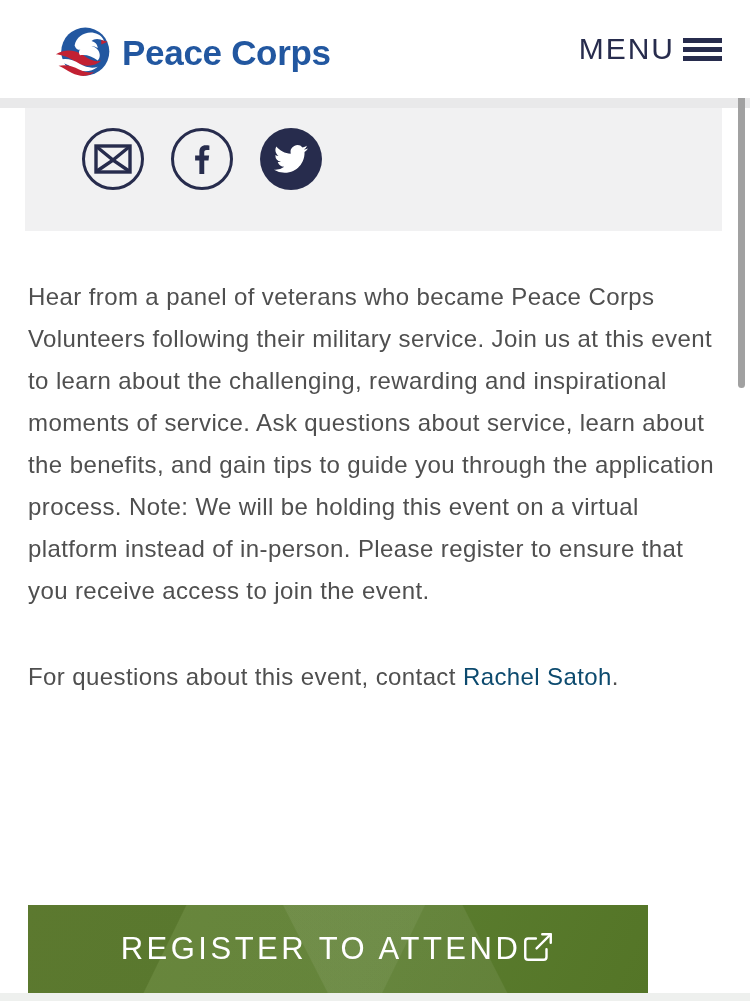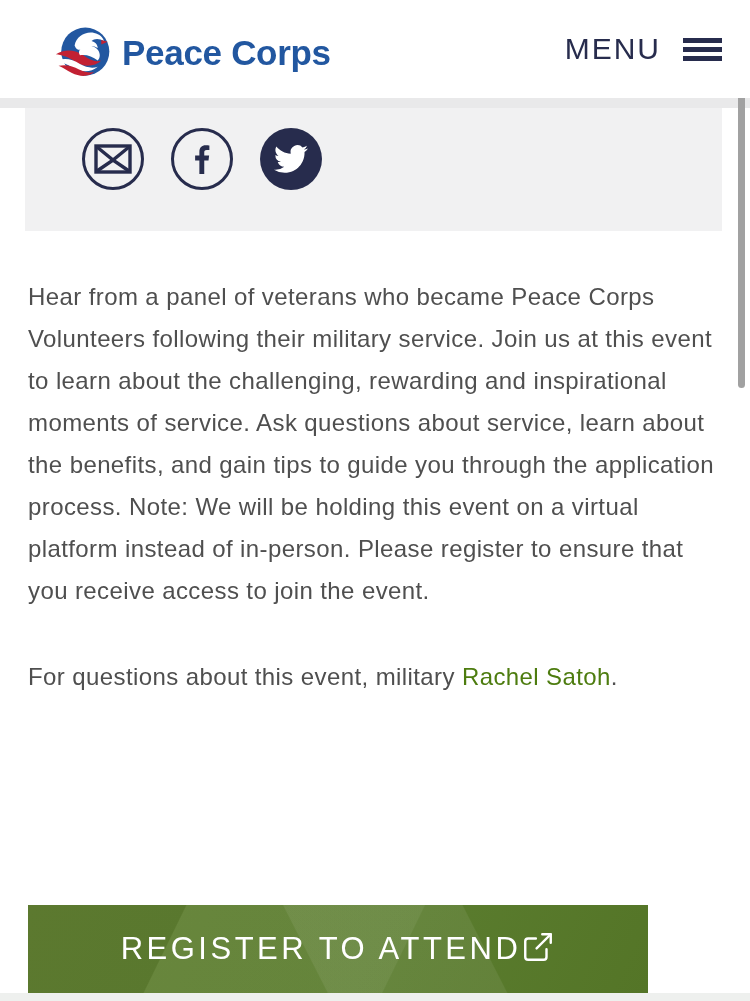--- a/index.html
+++ b/index.html
@@ -32,21 +32,21 @@
     font-size: 35px;
     font-weight: 700;
     color: #2257a0;
     letter-spacing: -0.3px;
   }
   .menu-group {
     position: absolute;
     right: 28px; top: 32px;
     display: flex;
     align-items: center;
-    gap: 22px;
+    gap: 8px;
     cursor: pointer;
   }
   .menu-label {
     font-size: 30px;
     font-weight: 300;
     color: #272c4d;
     letter-spacing: 2px;
   }
   .hamburger { display: flex; flex-direction: column; gap: 4px; }
   .hamburger span {
@@ -93,21 +93,21 @@
   }
   .body-text {
     font-size: 24px;
     line-height: 42px;
     letter-spacing: 0.4px;
     color: #4f4f4f;
     font-weight: 400;
   }
   .contact-text { margin-top: 44px; }
   .contact-link {
-    color: #4d7c0f;
+    color: #0c4a6e;
     cursor: pointer;
     text-decoration: none;
   }
 
   
   .cta {
     position: absolute;
     left: 28px; top: 905px;
     width: 620px; height: 88px;
     border: none;
@@ -192,21 +192,21 @@
       <svg width="34" height="34" viewBox="0 0 24 24">
         <path fill="#ffffff" d="M23.953 4.57a10 10 0 01-2.825.775 4.958 4.958 0 002.163-2.723c-.951.555-2.005.959-3.127 1.184a4.92 4.92 0 00-8.384 4.482C7.69 8.095 4.067 6.13 1.64 3.162a4.822 4.822 0 00-.666 2.475c0 1.71.87 3.213 2.188 4.096a4.904 4.904 0 01-2.228-.616v.06a4.923 4.923 0 003.946 4.827 4.996 4.996 0 01-2.212.085 4.936 4.936 0 004.604 3.417 9.867 9.867 0 01-6.102 2.105c-.39 0-.779-.023-1.17-.067a13.995 13.995 0 007.557 2.209c9.053 0 13.998-7.496 13.998-13.985 0-.21 0-.42-.015-.63A9.935 9.935 0 0024 4.59z"></path>
       </svg>
     </div>
 
   </div>
 </section>
 
 <main class="content">
   <p class="body-text">Hear from a panel of veterans who became Peace Corps Volunteers following their military service. Join us at this event to learn about the challenging, rewarding and inspirational moments of service. Ask questions about service, learn about the benefits, and gain tips to guide you through the application process. Note: We will be holding this event on a virtual platform instead of in-person. Please register to ensure that you receive access to join the event.</p>
-  <p class="body-text contact-text"><span>For questions about this event, military </span><a class="contact-link">Rachel Satoh</a><span>.</span></p>
+  <p class="body-text contact-text"><span>For questions about this event, contact </span><a class="contact-link">Rachel Satoh</a><span>.</span></p>
 </main>
 
 <button class="cta">
   <span class="cta-label">REGISTER TO ATTEND</span>
   <svg class="cta-icon" viewBox="0 0 24 24" fill="none" stroke="#ffffff" stroke-width="1.7" stroke-linecap="round" stroke-linejoin="round">
     <path d="M18 13.5v5.5a2 2 0 0 1-2 2H5a2 2 0 0 1-2-2V8a2 2 0 0 1 2-2h5.5"></path>
     <polyline points="15 3 21 3 21 9"></polyline>
     <line x1="11" y1="13" x2="21" y2="3"></line>
   </svg>
 </button>

